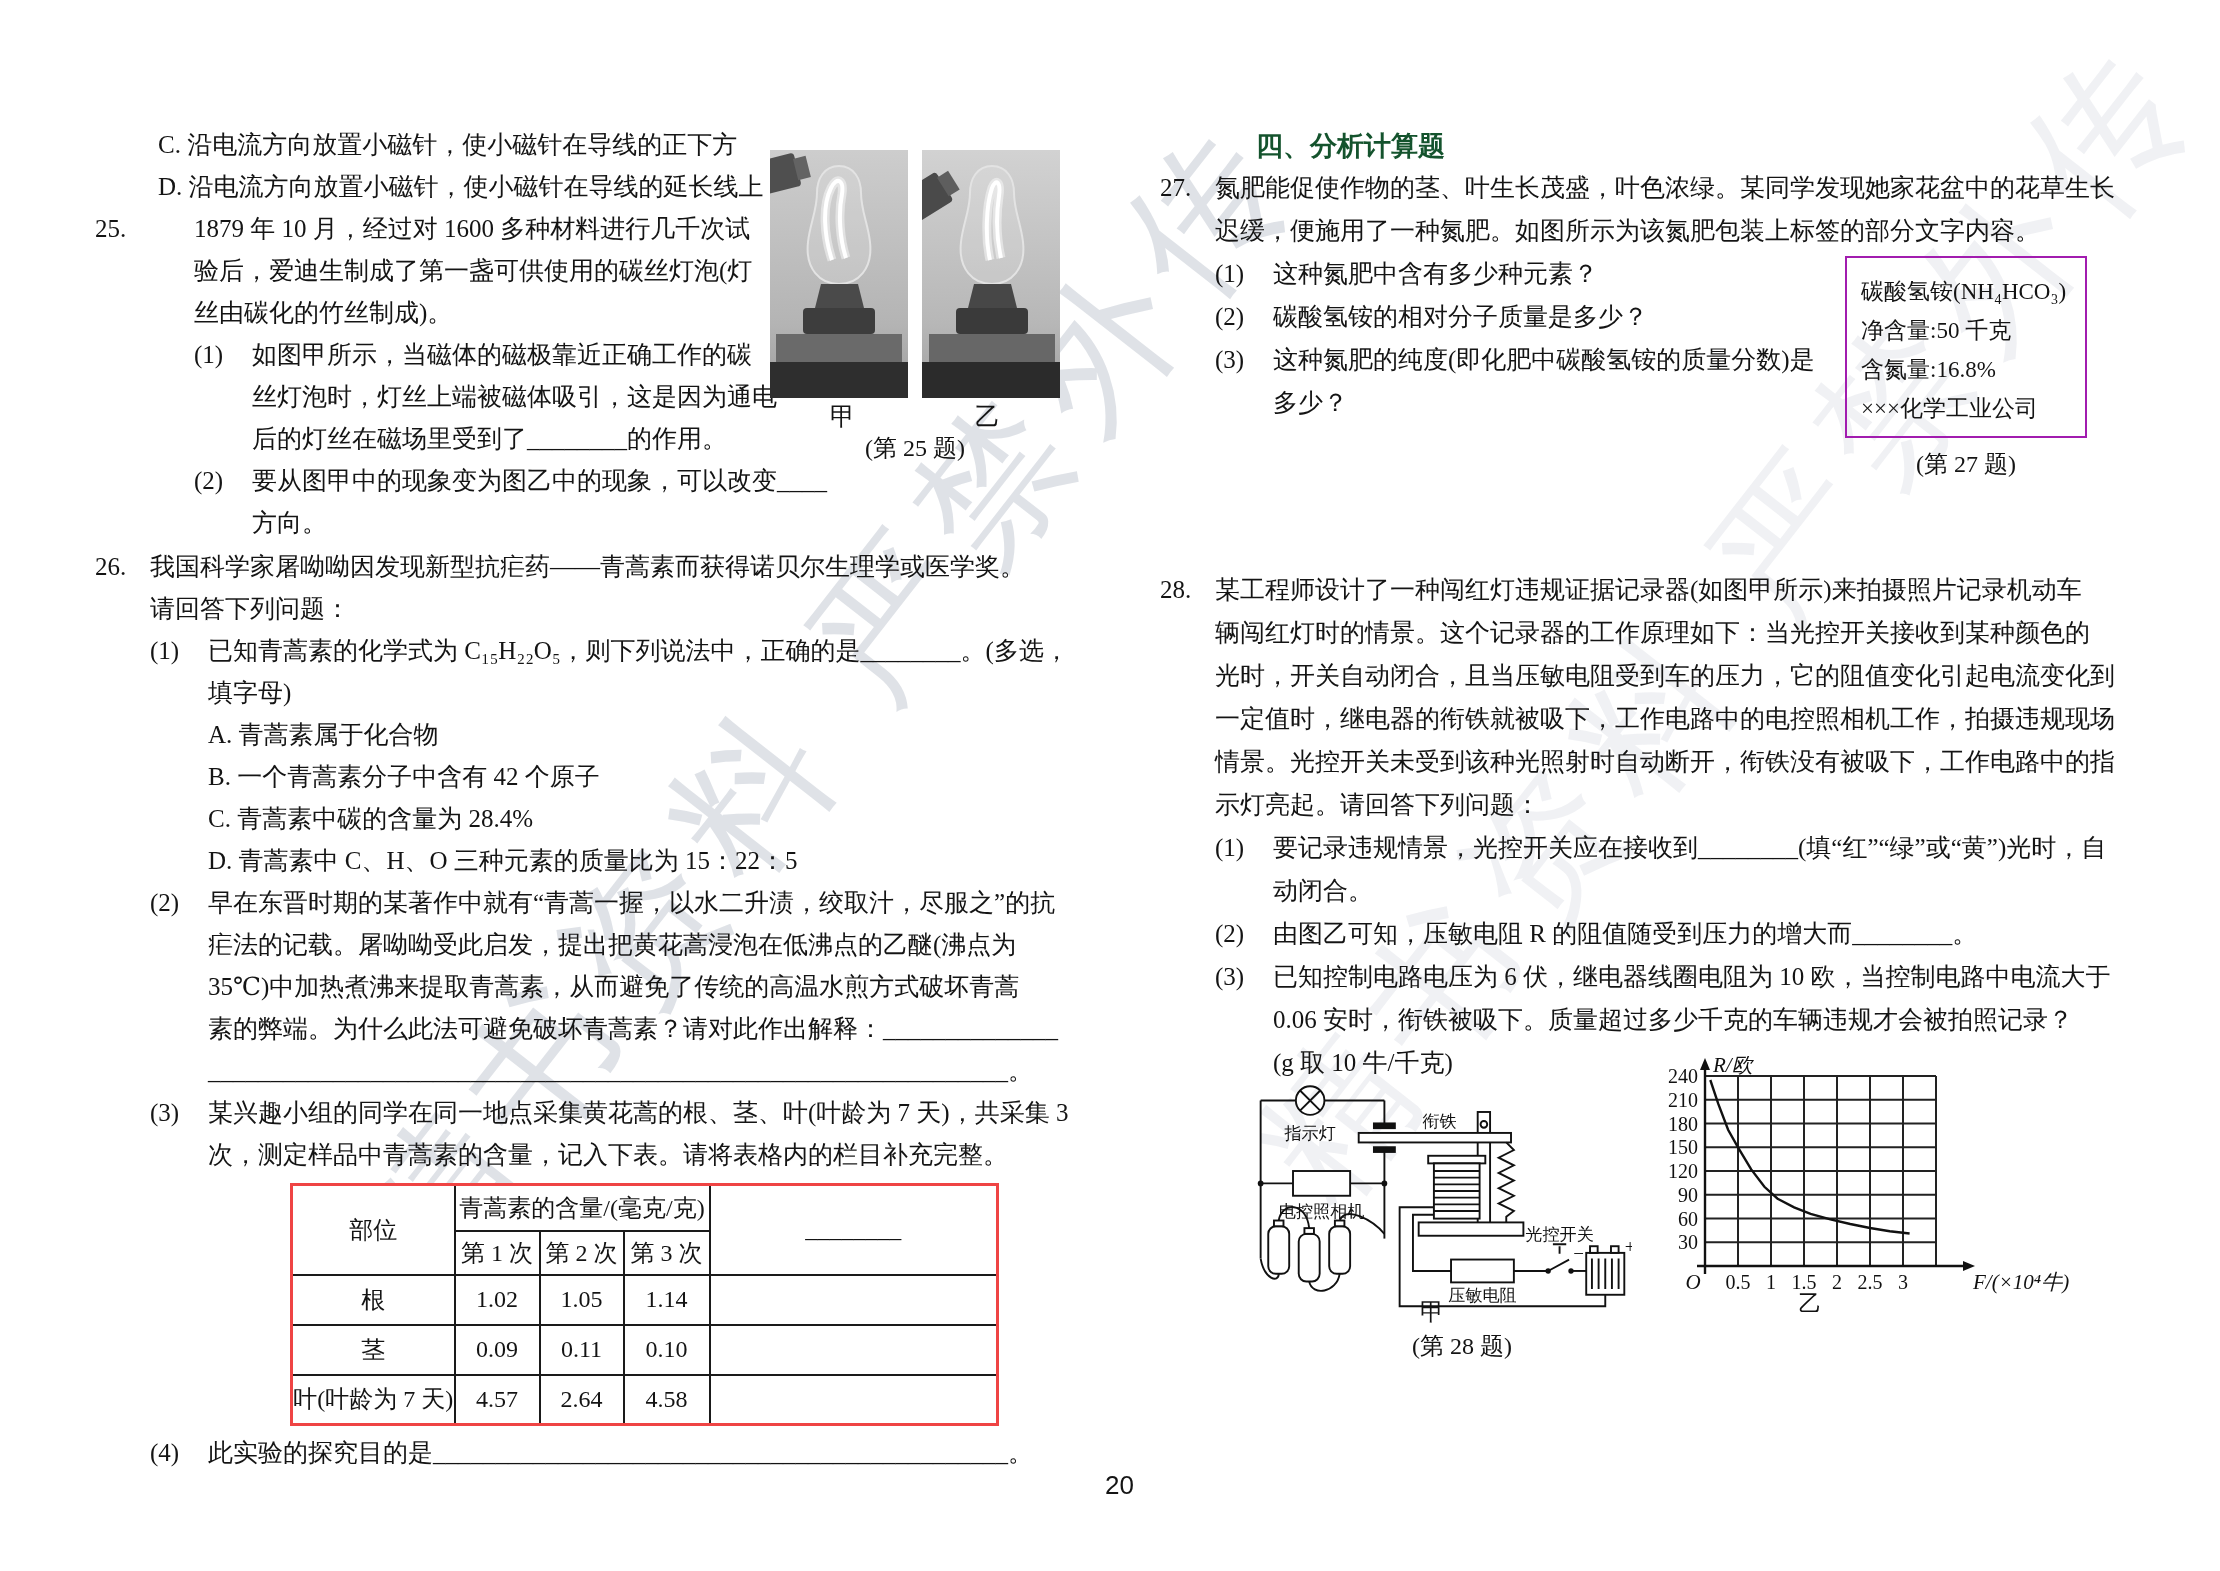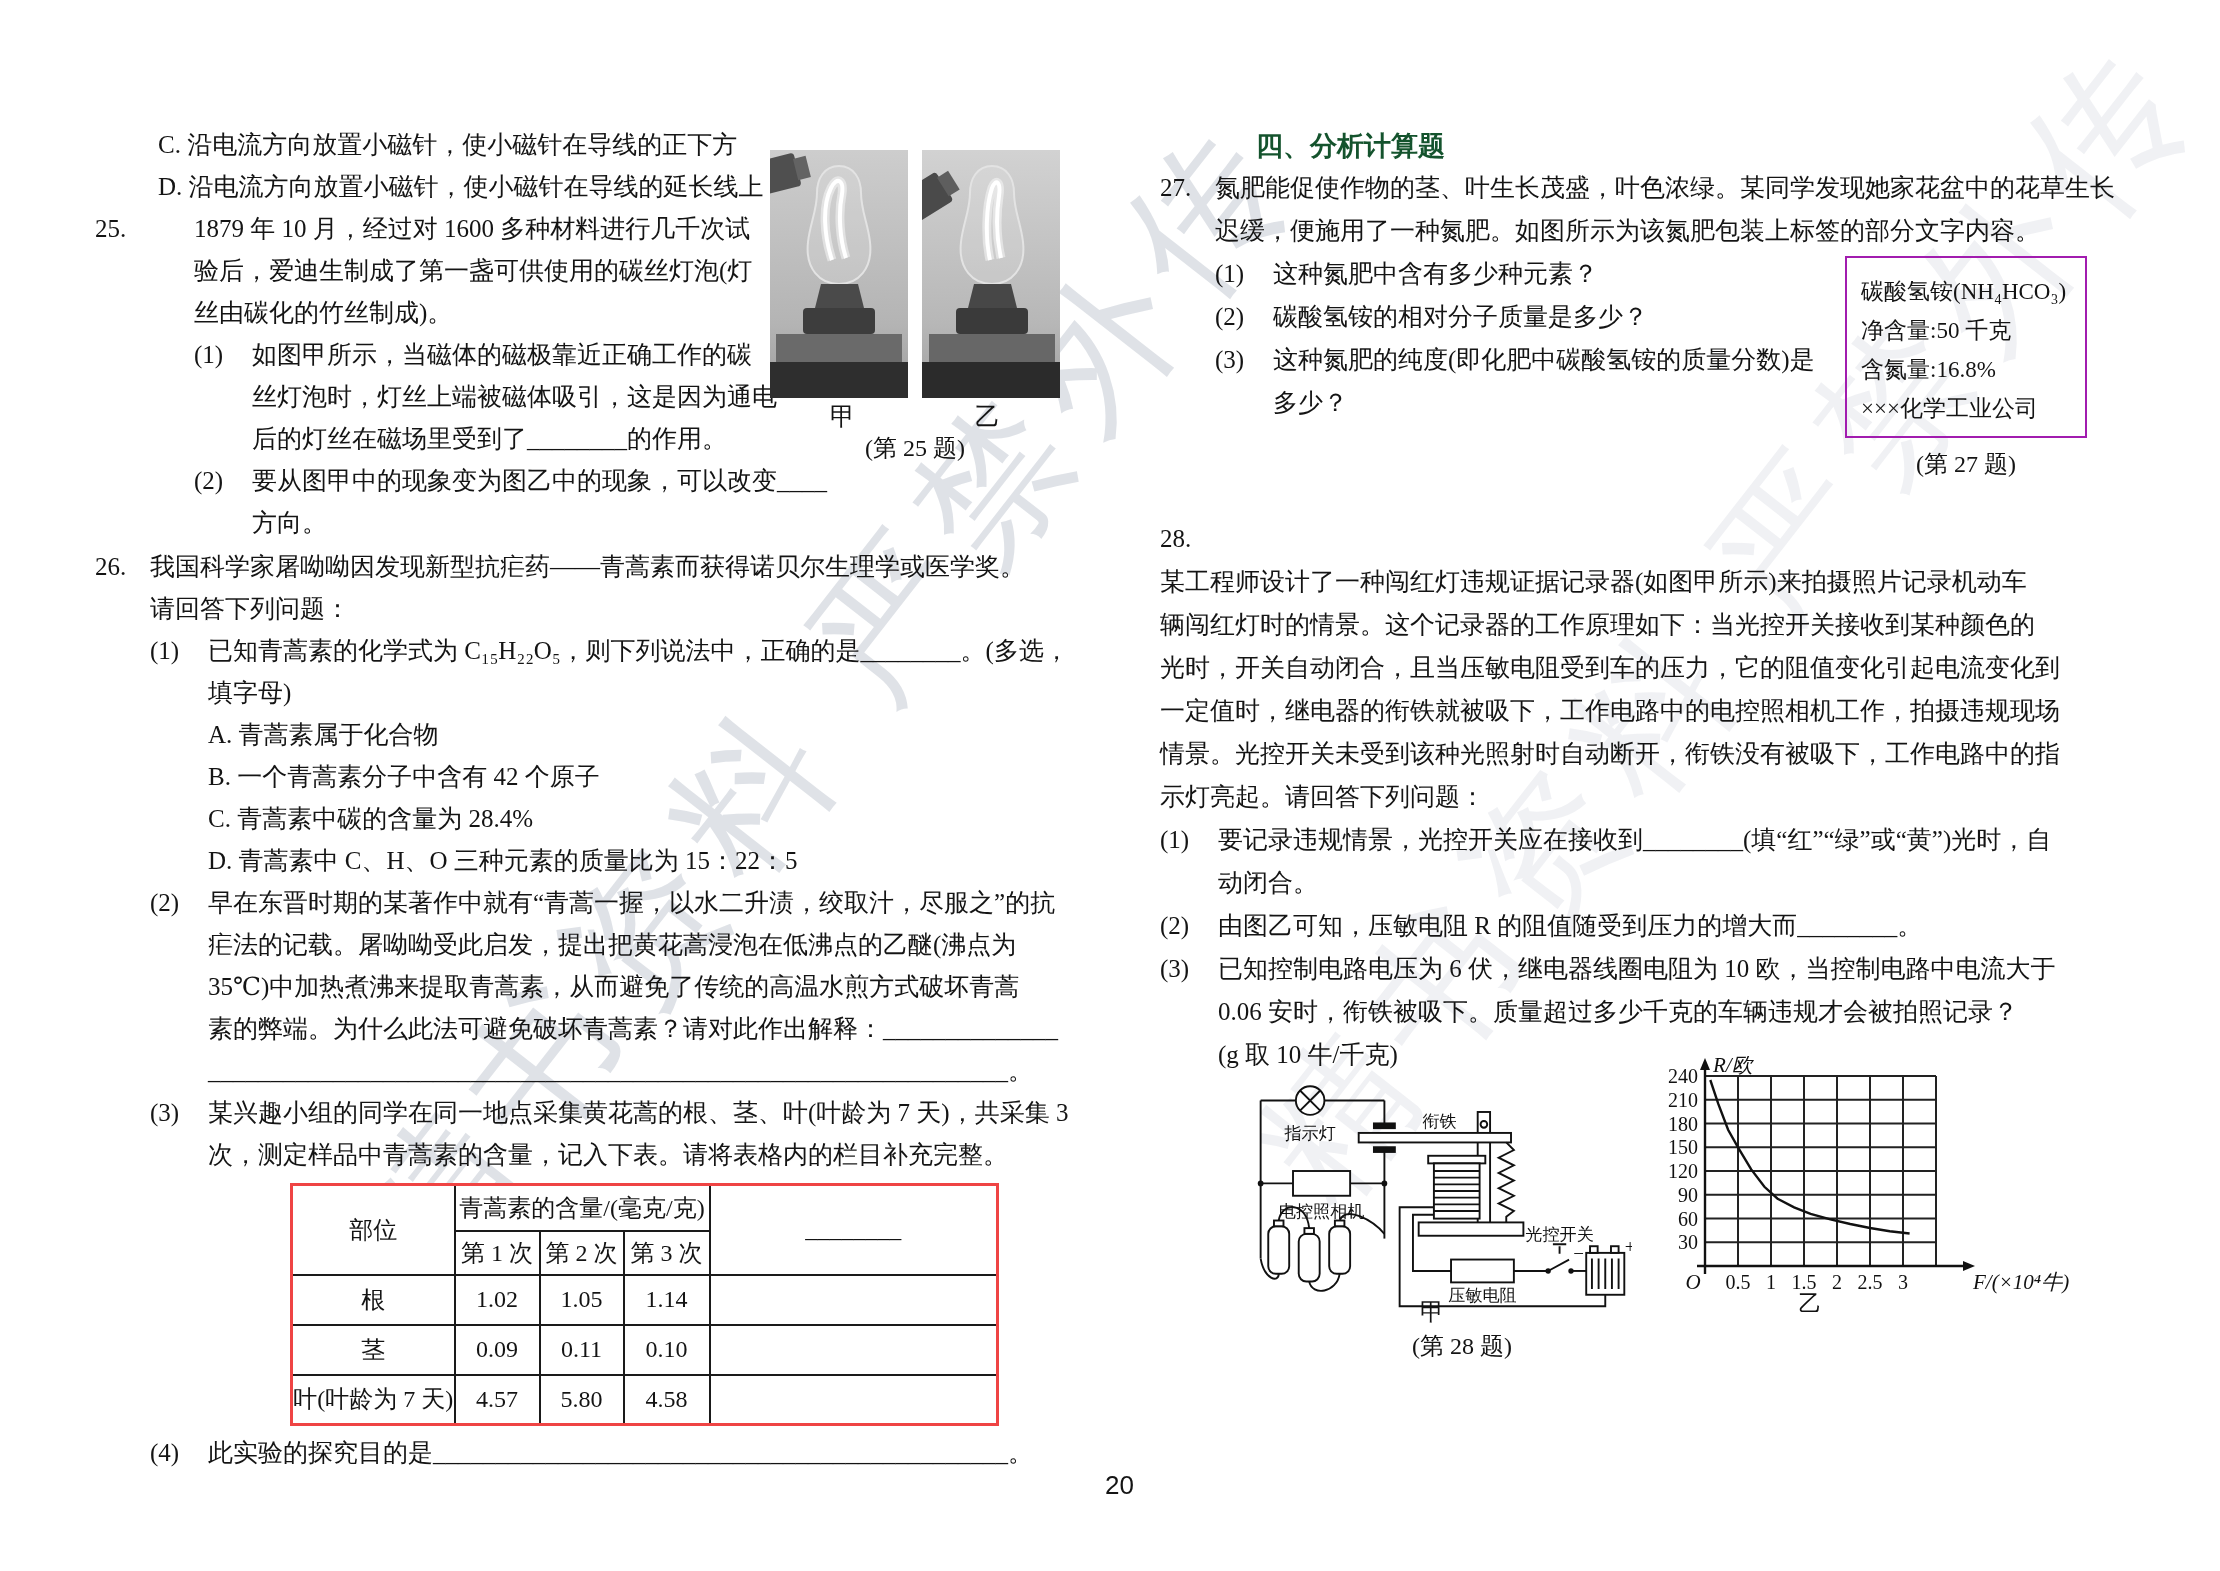--- a/index.html
+++ b/index.html
@@ -187,21 +187,21 @@
     <tr style="height:50px;">
       <td>茎</td>
       <td>0.09</td>
       <td>0.11</td>
       <td>0.10</td>
       <td></td>
     </tr>
     <tr style="height:50px;">
       <td>叶(叶龄为 7 天)</td>
       <td>4.57</td>
-      <td>5.80</td>
+      <td>2.64</td>
       <td>4.58</td>
       <td></td>
     </tr>
   </tbody>
     </table>
 
   <div class="abs sub" style="left:150px;top:1432px;">
     <span class="marker">(4)</span>
     <div>
         <div class="line">此实验的探究目的是______________________________________________。</div>
@@ -240,21 +240,21 @@
   </div>
 
   <div class="abs labelbox" style="left:1845px;top:256px;width:242px;height:182px;">
       <div class="line">碳酸氢铵(NH₄HCO₃)</div>
       <div class="line">净含量:50 千克</div>
       <div class="line">含氮量:16.8%</div>
       <div class="line">×××化学工业公司</div>
     </div>
   <div class="abs caption" style="left:1845px;top:448px;width:242px;">(第 27 题)</div>
 
-  <div class="abs q rc" style="left:1160px;top:517px;width:990px;flex-direction:column;">
+  <div class="abs q rc" style="left:1160px;top:568px;width:990px;">
     <span class="qnum">28.</span>
     <div>
       <div>
           <div class="line">某工程师设计了一种闯红灯违规证据记录器(如图甲所示)来拍摄照片记录机动车</div>
           <div class="line">辆闯红灯时的情景。这个记录器的工作原理如下：当光控开关接收到某种颜色的</div>
           <div class="line">光时，开关自动闭合，且当压敏电阻受到车的压力，它的阻值变化引起电流变化到</div>
           <div class="line">一定值时，继电器的衔铁就被吸下，工作电路中的电控照相机工作，拍摄违规现场</div>
           <div class="line">情景。光控开关未受到该种光照射时自动断开，衔铁没有被吸下，工作电路中的指</div>
           <div class="line">示灯亮起。请回答下列问题：</div>
         </div>

